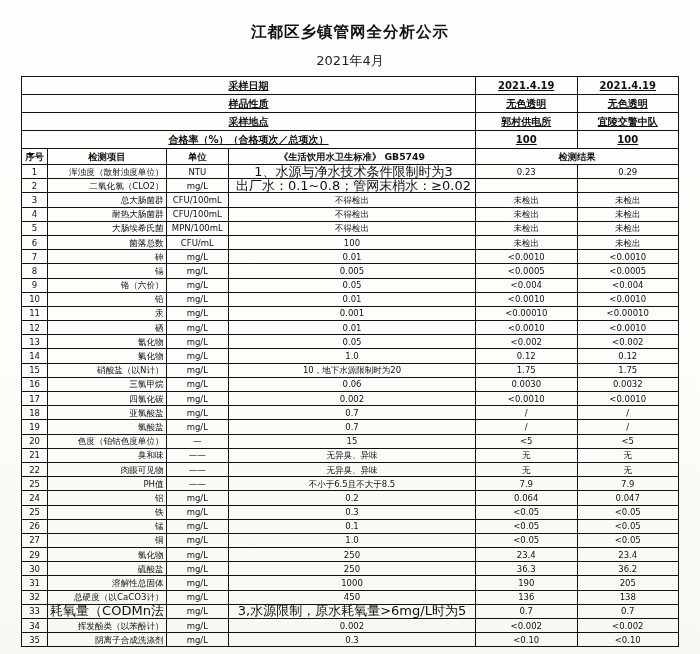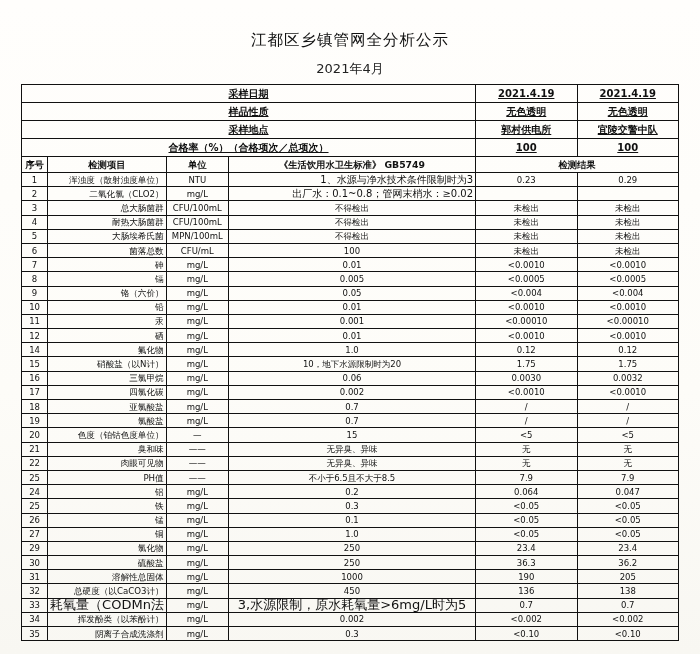--- a/index.html
+++ b/index.html
@@ -12,23 +12,23 @@
     overflow:hidden;
   }
   .page{
     position:absolute;
     left:0;top:0;width:700px;height:654px;
     background:linear-gradient(180deg,#fffefc 0%,#fdfcf8 60%,#f8f7f2 100%);
   }
   .title{
     text-align:center;
     font-size:15.5px;
-    font-weight:normal;
+    font-weight:bold;
     letter-spacing:1px;
-    padding-top:30px;
+    padding-top:22px;
     color:#111;
   }
   .subtitle{
     text-align:center;
     font-size:13px;
     padding-top:9px;
     padding-bottom:6px;
     color:#222;
   }
   table{
@@ -49,21 +49,21 @@
     overflow:hidden;
     white-space:nowrap;
   }
   .c-no{width:26px;}
   .c-item{width:118px;}
   .c-unit{width:62px;}
   .c-std{width:246px;}
   .c-res{width:101px;}
   .itemname{text-align:right;font-size:8.6px;}
   .small{font-size:13px;margin-left:18px;}
-  .std-left{text-align:right;padding-left:5px;font-size:10px;}
+  .std-left{text-align:center;padding-left:5px;font-size:13px;}
   .colhdr td{font-size:9.3px;font-weight:bold;height:15px;}
   .thead-row td{height:17px;font-size:10px;font-weight:bold;text-decoration:underline;}
 </style>
 </head>
 <body>
 
 <div class="page">
 
   <div class="title">江都区乡镇管网全分析公示</div>
   <div class="subtitle">2021年4月</div>
@@ -198,20 +198,28 @@
         </tr>
       <tr>
           <td>12</td>
           <td class="itemname">硒</td>
           <td>mg/L</td>
           <td>0.01</td>
           <td>&lt;0.0010</td>
           <td>&lt;0.0010</td>
         </tr>
       <tr>
+          <td>13</td>
+          <td class="itemname">氰化物</td>
+          <td>mg/L</td>
+          <td>0.05</td>
+          <td>&lt;0.002</td>
+          <td>&lt;0.002</td>
+        </tr>
+      <tr>
           <td>14</td>
           <td class="itemname">氟化物</td>
           <td>mg/L</td>
           <td>1.0</td>
           <td>0.12</td>
           <td>0.12</td>
         </tr>
       <tr>
           <td>15</td>
           <td class="itemname">硝酸盐（以N计）</td>

